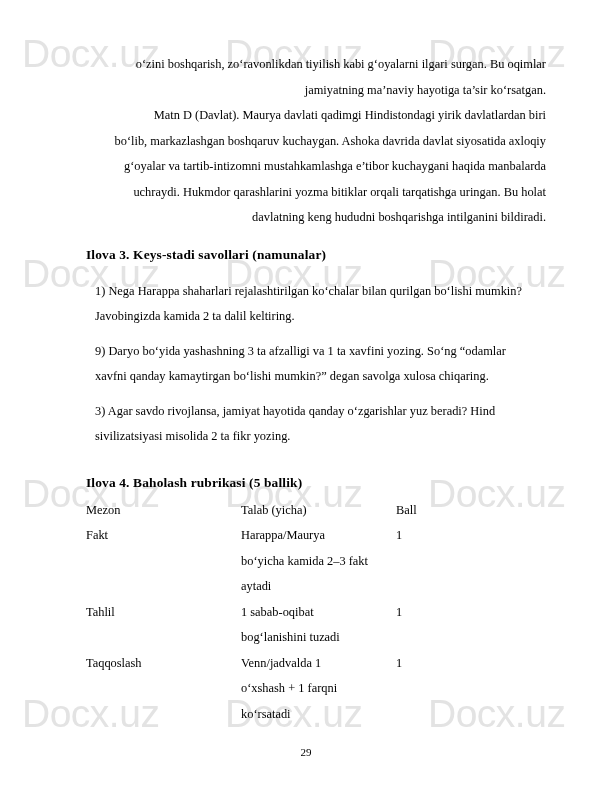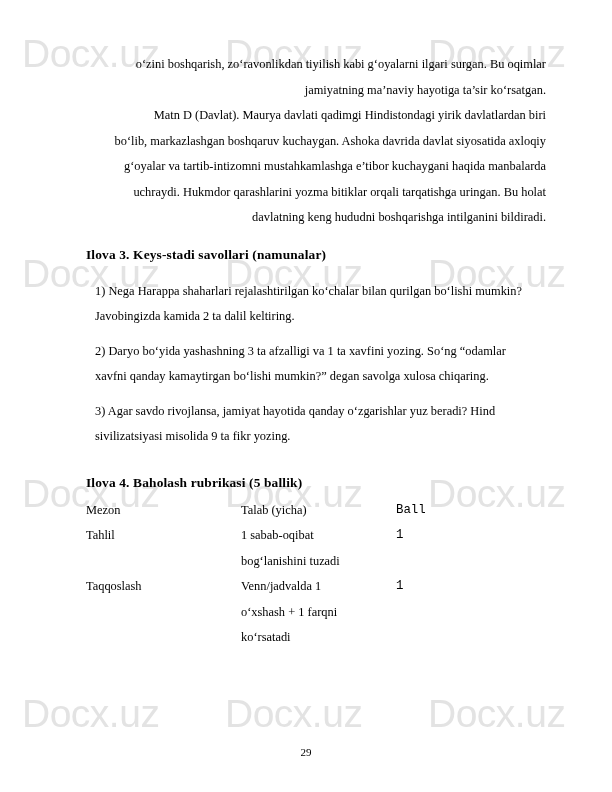--- a/index.html
+++ b/index.html
@@ -91,21 +91,21 @@
   table.rubric td {
     padding: 0;
     margin: 0;
     vertical-align: top;
     font-size: 12.4px;
     line-height: 25.5px;
     border: none;
   }
   td.col-mezon { width: 155px; }
   td.col-talab { width: 155px; }
-  td.col-ball  { width: 150px; font-family: Liberation Mono, monospace; }
+  td.col-ball  { width: 150px; }
 
   .cell-lines { display: block; }
   .cell-line  { display: block; white-space: nowrap; }
 
   
   #page-number {
     position: absolute;
     left: 0;
     top: 745px;
     width: 612px;
@@ -142,38 +142,49 @@
 
     <p class="body-par indented">Matn D (Davlat). Maurya davlati qadimgi Hindistondagi yirik davlatlardan biri bo‘lib, markazlashgan boshqaruv kuchaygan. Ashoka davrida davlat siyosatida axloqiy g‘oyalar va tartib-intizomni mustahkamlashga e’tibor kuchaygani haqida manbalarda uchraydi. Hukmdor qarashlarini yozma bitiklar orqali tarqatishga uringan. Bu holat davlatning keng hududni boshqarishga intilganini bildiradi.</p>
 
     <div class="spacer-before-heading"></div>
 
     <h2 class="section-heading">Ilova 3. Keys-stadi savollari (namunalar)</h2>
 
     <div class="spacer-after-heading"></div>
 
     <p class="list-par">1) Nega Harappa shaharlari rejalashtirilgan ko‘chalar bilan qurilgan bo‘lishi mumkin? Javobingizda kamida 2 ta dalil keltiring.</p>
-    <p class="list-par">2) Daryo bo‘yida yashashning 3 ta afzalligi va 1 ta xavfini yozing. So‘ng “odamlar xavfni qanday kamaytirgan bo‘lishi mumkin?” degan savolga xulosa chiqaring.</p>
-    <p class="list-par">3) Agar savdo rivojlansa, jamiyat hayotida qanday o‘zgarishlar yuz beradi? Hind sivilizatsiyasi misolida 9 ta fikr yozing.</p>
+    <p class="list-par">9) Daryo bo‘yida yashashning 3 ta afzalligi va 1 ta xavfini yozing. So‘ng “odamlar xavfni qanday kamaytirgan bo‘lishi mumkin?” degan savolga xulosa chiqaring.</p>
+    <p class="list-par">3) Agar savdo rivojlansa, jamiyat hayotida qanday o‘zgarishlar yuz beradi? Hind sivilizatsiyasi misolida 2 ta fikr yozing.</p>
 
     <div class="spacer-before-heading"></div>
 
     <h2 class="section-heading">Ilova 4. Baholash rubrikasi (5 ballik)</h2>
 
     <div class="spacer-after-heading"></div>
 
     <table class="rubric">
       <tbody>
         <tr>
           <td class="col-mezon">Mezon</td>
           <td class="col-talab">Talab (yicha)</td>
           <td class="col-ball">Ball</td>
         </tr>
 
 
+        <tr>
+          <td class="col-mezon">Fakt</td>
+          <td class="col-talab">
+            <span class="cell-lines">
+              <span class="cell-line">Harappa/Maurya</span>
+              <span class="cell-line">bo‘yicha kamida 2–3 fakt</span>
+              <span class="cell-line">aytadi</span>
+            </span>
+          </td>
+          <td class="col-ball">1</td>
+        </tr>
 
         <tr>
           <td class="col-mezon">Tahlil</td>
           <td class="col-talab">
             <span class="cell-lines">
               <span class="cell-line">1 sabab-oqibat</span>
               <span class="cell-line">bog‘lanishini tuzadi</span>
             </span>
           </td>
           <td class="col-ball">1</td>

